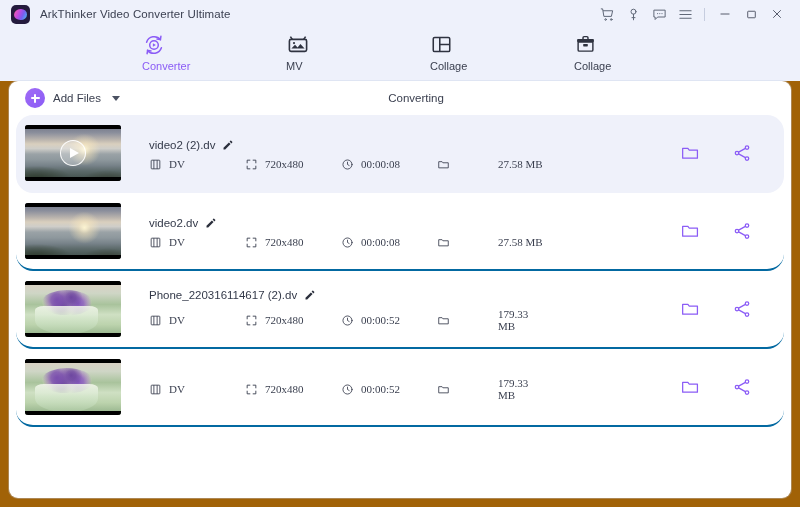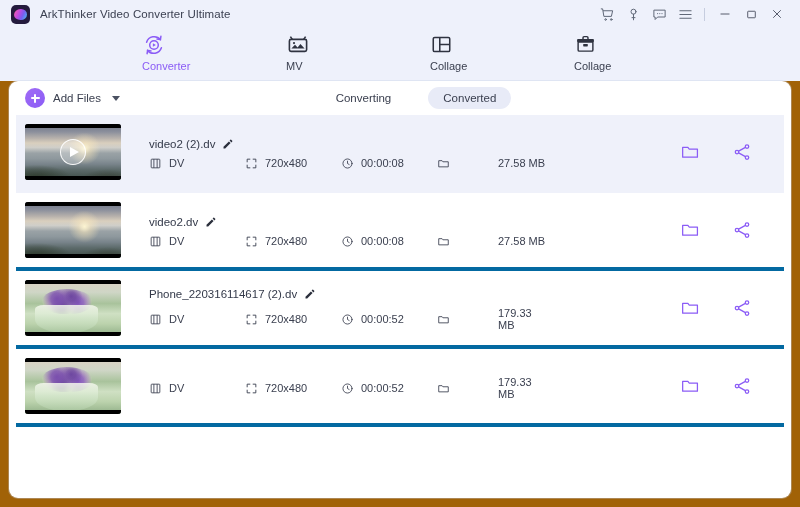--- a/index.html
+++ b/index.html
@@ -144,22 +144,22 @@
   }
   .seg.active { background: #e8ebf7; }
 
   
   .list { flex: 1 1 auto; overflow: hidden; padding: 0 7px; }
   .row {
     height: 78px;
     display: flex;
     align-items: center;
     padding: 0 9px;
-    border-radius: 0;
-    border-bottom: 4px solid #0369a1;
+    border-radius: 17px;
+    border-bottom: 2px solid #0369a1;
     position: relative;
   }
   .row.selected { background: #eff1fa; border-bottom-color: transparent; }
 
   .thumb {
     width: 96px; height: 56px;
     border-radius: 3px;
     overflow: hidden;
     position: relative;
     flex: none;
@@ -226,21 +226,21 @@
   .play-tri {
     width: 0; height: 0; margin-left: 2px;
     border-top: 5.5px solid transparent;
     border-bottom: 5.5px solid transparent;
     border-left: 9px solid rgba(255,255,255,.98);
   }
 
   .info { margin-left: 28px; flex: 1 1 auto; min-width: 0; }
   .fname-row { display: flex; align-items: center; gap: 7px; height: 18px; }
   .fname { font-size: 11.5px; color: #343a4a; white-space: nowrap; }
-  .meta-row { display: flex; align-items: center; margin-top: 4px; }
+  .meta-row { display: flex; align-items: center; margin-top: 4px; font-family: Liberation Serif, serif; }
   .meta {
     display: flex; align-items: center; gap: 7px;
     font-size: 11px; color: #3b4050;
   }
   .m1 { width: 96px; }
   .m2 { width: 96px; }
   .m3 { width: 96px; }
   .m4 { width: 110px; gap: 48px; }
 
   .actions { display: flex; align-items: center; gap: 30px; margin-right: 22px; flex: none; }
@@ -367,21 +367,20 @@
 
     <div class="toolbar">
       <div class="addfiles">
         <div class="plus-circle"></div>
         <div class="addfiles-label">Add Files</div>
         <div class="caret-down"></div>
       </div>
 
       <div class="seg-wrap">
         <div class="seg">Converting</div>
-        <div class="seg active">Converted</div>
       </div>
     </div>
 
     <div class="list">
 
       <div class="row selected">
         <div class="thumb">
           <div class="bar-t"></div>
             <div class="pic beach"></div>
             <div class="bar-b"></div>

